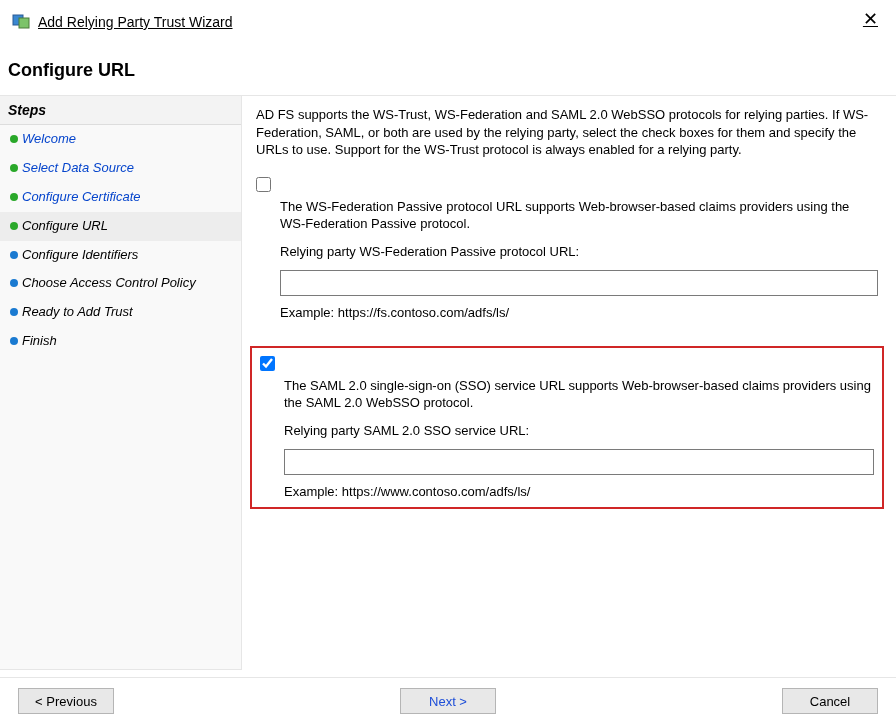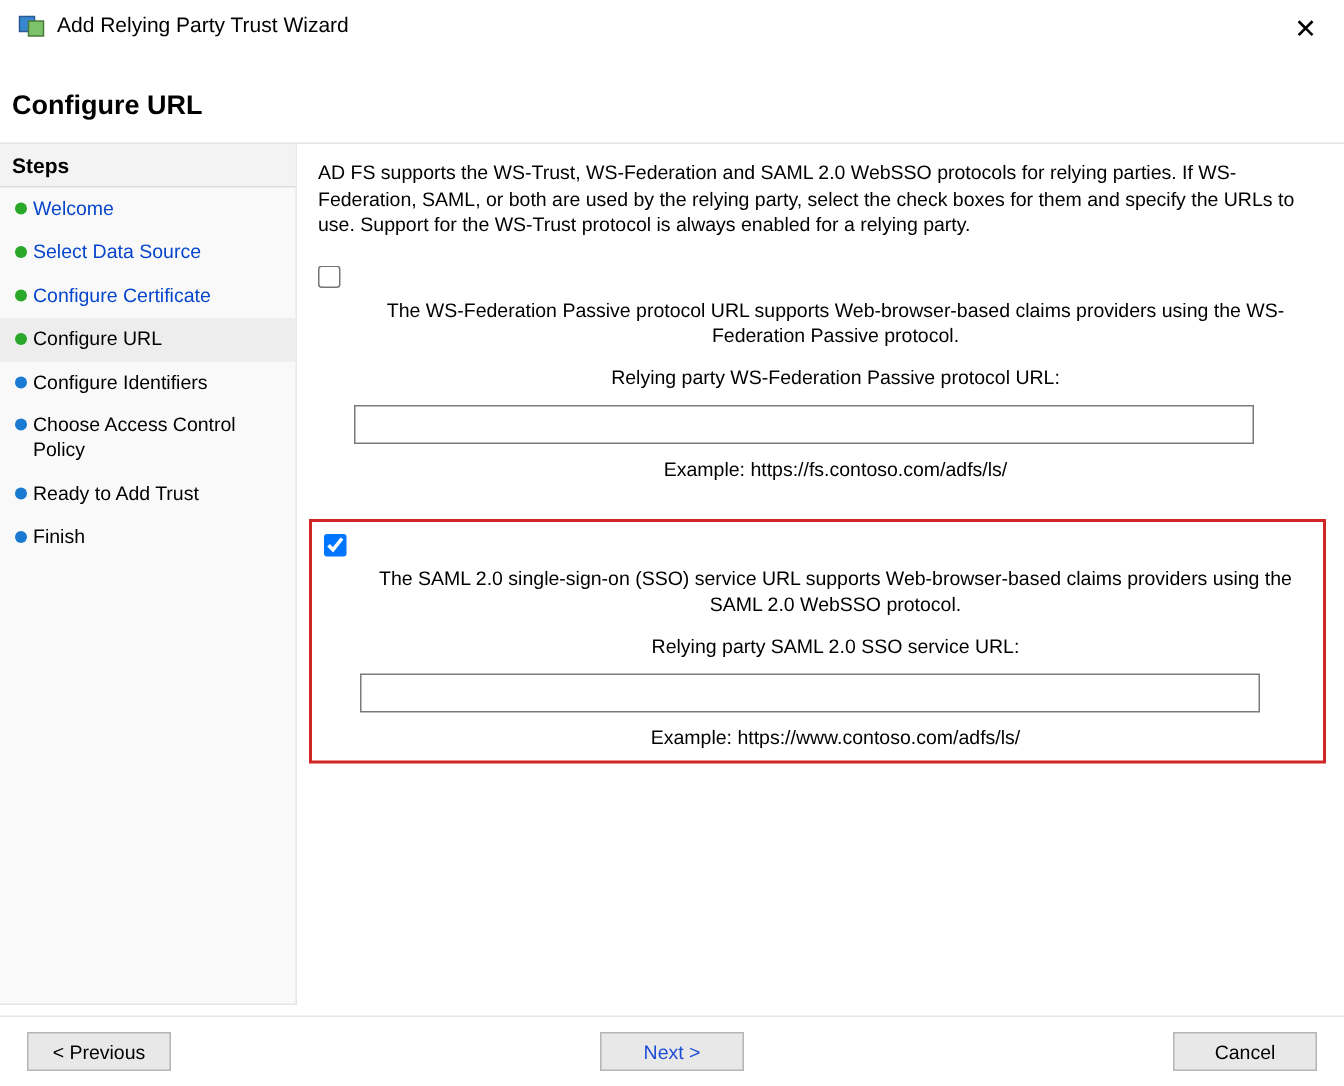--- a/index.html
+++ b/index.html
@@ -8,49 +8,51 @@
       font-size: 13px;
       color: #000;
       background: #fff;
       width: 896px;
       height: 724px;
       overflow: hidden;
       position: relative;
     }
     .titlebar {
       display: flex;
-      align-items: flex-start;
+      align-items: flex-end;
       padding: 8px 12px 6px 12px;
       font-size: 14px;
+      text-decoration: underline;
     }
     .titlebar .app-icon {
       width: 18px; height: 18px; margin-right: 8px;
       display: inline-flex; align-items: center; justify-content: center;
     }
     .titlebar .title { flex: 1; }
     .titlebar .close {
       font-size: 18px; padding: 0 6px; cursor: pointer;
       font-family: Arial, sans-serif;
     }
     .subheading {
       padding: 24px 0 14px 8px;
       font-size: 18px;
       font-weight: bold;
     }
     .main {
       display: flex;
       height: 575px;
     }
     .sidebar {
-      width: 198px;
+      width: 242px;
       flex-shrink: 0;
       background: #f9f9f9;
       border: 1px solid #e6e6e6;
       border-left: none;
       padding: 0;
+      font-style: italic;
     }
     .sidebar .steps-hdr {
       font-weight: bold;
       font-size: 14px;
       padding: 6px 8px;
       border-bottom: 1px solid #ddd;
       background: #f3f3f3;
     }
     .sidebar ul { list-style: none; }
     .sidebar li {
@@ -78,21 +80,21 @@
     .intro { margin-bottom: 14px; line-height: 1.35; }
     .section { margin-bottom: 14px; padding: 4px 0 4px 0; }
     .section.highlighted {
       border: 2px solid #d02626;
       padding: 8px 8px 0 8px;
       margin-left: -6px; margin-right: -6px;
     }
     .chk-row { display: flex; align-items: center; gap: 8px; margin-bottom: 6px; }
     .chk-row input[type="checkbox"] { width: 15px; height: 15px; }
     .sub { padding-left: 24px; }
-    .sub p { margin-bottom: 10px; line-height: 1.35; text-align: center; }
+    .sub p { margin-bottom: 10px; line-height: 1.35; }
     .sub .url-input {
       width: 600px; max-width: 100%;
       height: 26px;
       border: 1px solid #7a7a7a;
       padding: 2px 4px;
       font-size: 13px;
       margin-bottom: 8px;
     }
     .sub .example { margin-bottom: 6px; }
     .footer {

